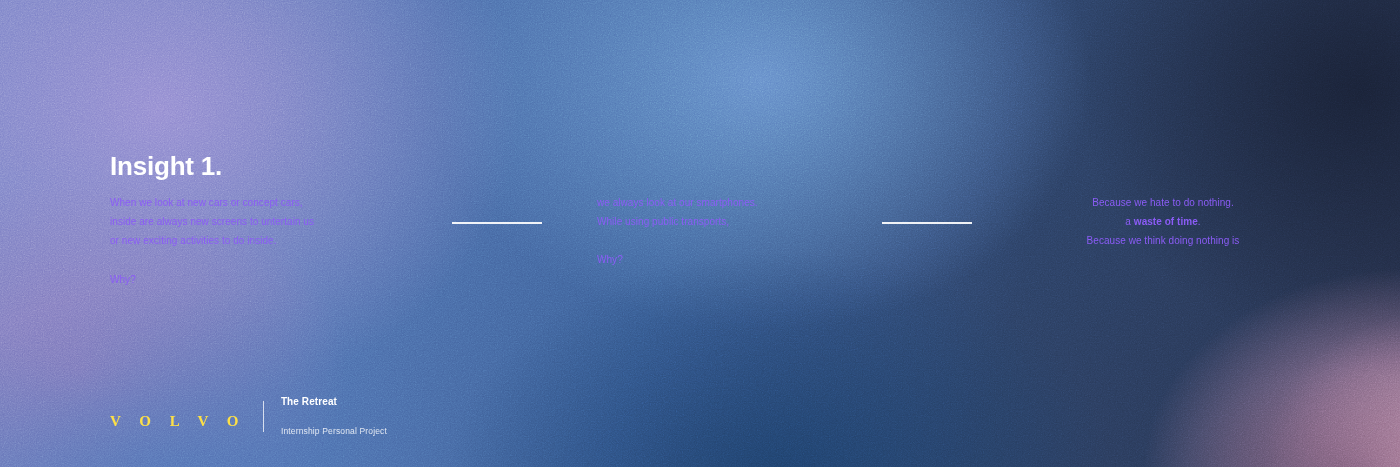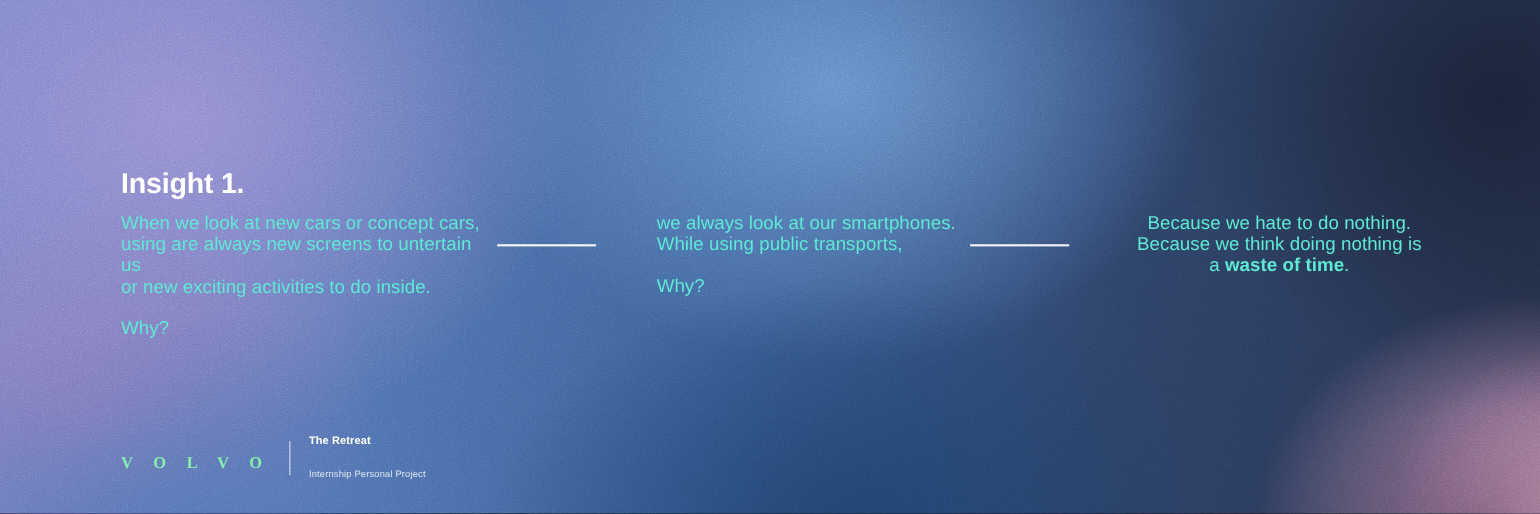--- a/index.html
+++ b/index.html
@@ -104,24 +104,24 @@
     font-size: 26px;
     font-weight: bold;
     letter-spacing: -0.2px;
     line-height: 1;
     color: #ffffff;
   }
 
   .col {
     position: absolute;
     top: 193px;
-    font-size: 17px;
+    font-size: 10px;
     line-height: 19.2px;
     font-weight: 400;
-    color: #5eead4;
+    color: #8b5cf6;
     letter-spacing: 0.05px;
   }
   .col-1 { left: 110px;  width: 330px; }
   .col-2 { left: 597px;  width: 300px; }
   .col-3 { left: 1013px; width: 300px; text-align: center; }
 
   .col p { margin: 0; }
   .col .why { margin-top: 19px; }
   .col strong { font-weight: bold; }
 
@@ -142,21 +142,21 @@
     top: 398px;
     height: 36px;
     display: flex;
     align-items: center;
   }
   .volvo-mark {
     font-family: "Liberation Serif", serif;
     font-size: 15px;
     font-weight: bold;
     letter-spacing: 7.5px;
-    color: #86efac;
+    color: #fde047;
     line-height: 1;
     padding-top: 10px;
   }
   .footer-divider {
     width: 1px;
     height: 31px;
     background: rgba(255,255,255,0.75);
     margin-left: 17px;
     margin-right: 17px;
   }
@@ -198,39 +198,39 @@
     </filter>
     <rect width="100%" height="100%" filter="url(#noiseFilter)"></rect>
   </svg>
 
   <div class="content">
 
     <div class="headline">Insight 1.</div>
 
     <div class="col col-1">
       <p>When we look at new cars or concept cars,</p>
-      <p>using are always new screens to untertain us</p>
+      <p>inside are always new screens to untertain us</p>
       <p>or new exciting activities to do inside.</p>
       <p class="why">Why?</p>
     </div>
 
     <div class="connector connector-1"></div>
 
     <div class="col col-2">
       <p>we always look at our smartphones.</p>
       <p>While using public transports,</p>
       <p class="why">Why?</p>
     </div>
 
     <div class="connector connector-2"></div>
 
     <div class="col col-3">
       <p>Because we hate to do nothing.</p>
+      <p><span>a </span><strong>waste of time</strong><span>.</span></p>
       <p>Because we think doing nothing is</p>
-      <p><span>a </span><strong>waste of time</strong><span>.</span></p>
     </div>
 
     <div class="footer">
       <div class="volvo-mark">V O L V O</div>
       <div class="footer-divider"></div>
       <div class="footer-text">
         <div class="footer-title">The Retreat</div>
         <div class="footer-sub">Internship Personal Project</div>
       </div>
     </div>

